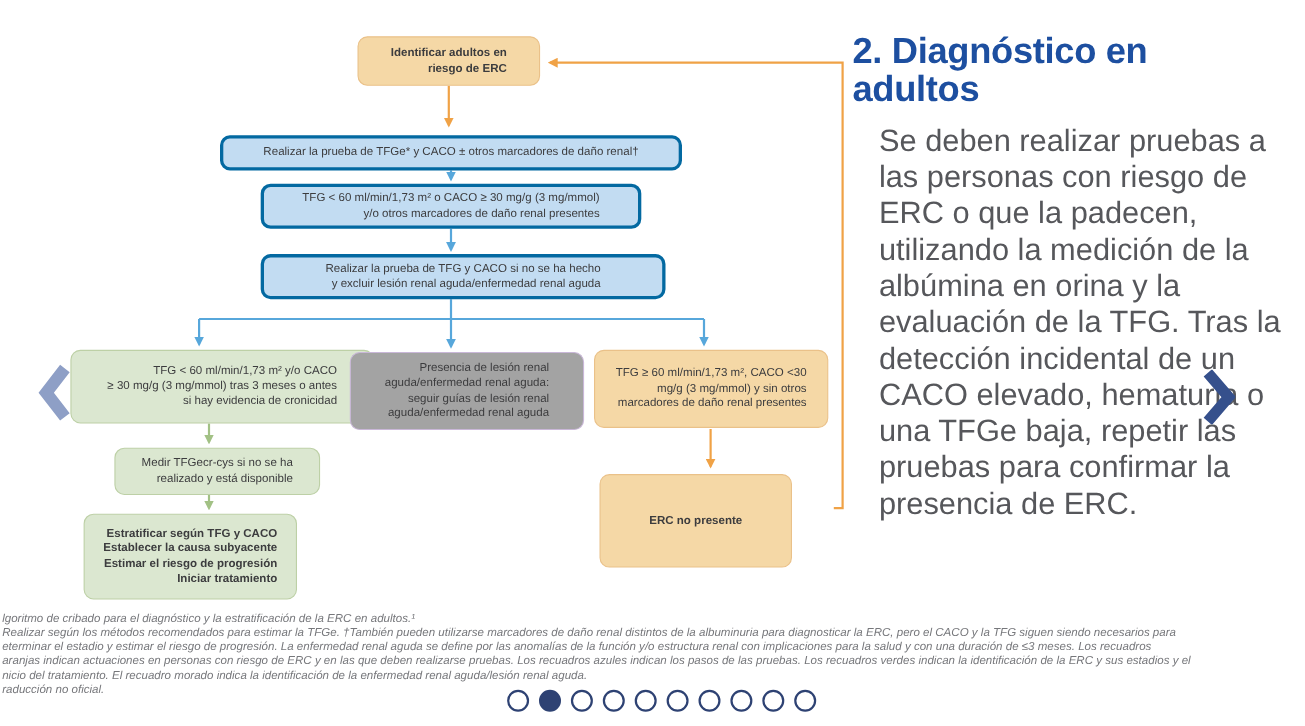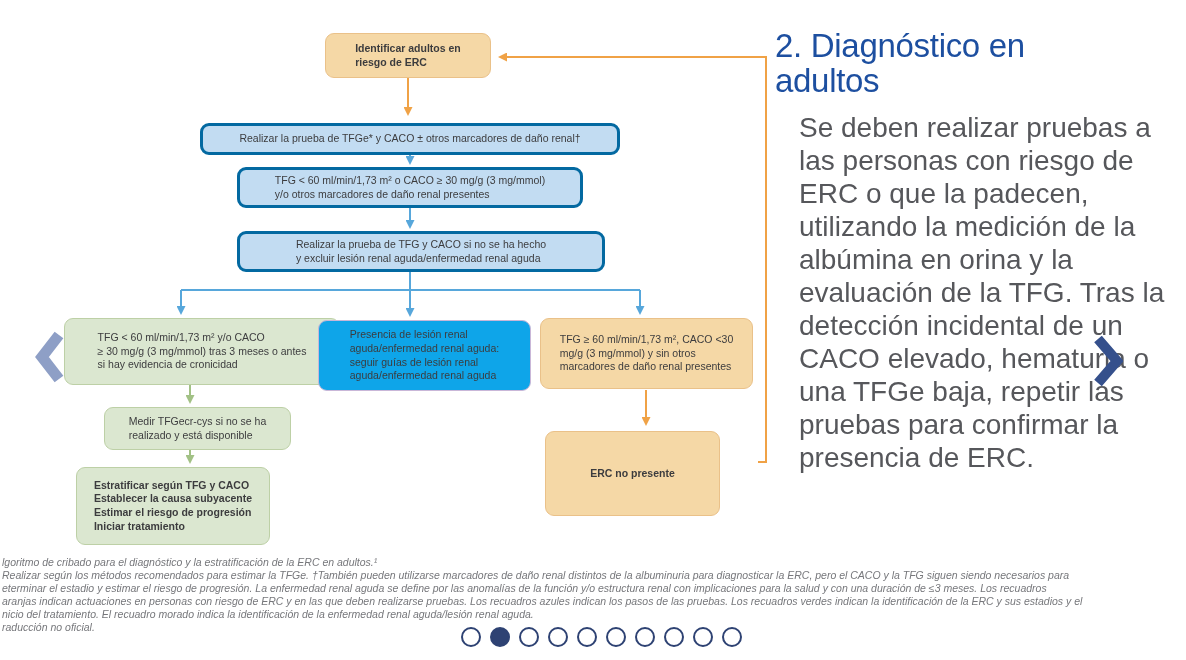--- a/index.html
+++ b/index.html
@@ -4,33 +4,33 @@
 <style>
   html,body{margin:0;padding:0}
   body{
     width:1186px;height:660px;position:relative;overflow:hidden;
     background:#ffffff;font-family:"Liberation Sans",sans-serif;
   }
   .connectors{position:absolute;left:0;top:0;z-index:1;pointer-events:none}
   .node{
     position:absolute;z-index:2;box-sizing:border-box;
     display:flex;flex-direction:column;align-items:center;justify-content:center;
-    text-align:left;border-radius:9px;
+    text-align:right;border-radius:9px;
     font-size:10.5px;line-height:1.3;color:#3c3c3e;padding:3px 6px;
   }
   .node .node-text{white-space:pre-line}
   .node.orange{background:#f5d8a6;border:1px solid #eac189}
   .node.blue{background:#c2dcf2;border:3px solid #0369a1}
   .node.green{background:#dbe7d0;border:1px solid #bdd0a6}
-  .node.purple{background:#0ea5e9;border:1px solid #c9b7d8}
+  .node.purple{background:#a3a3a3;border:1px solid #c9b7d8}
   .bold{font-weight:bold}
   .nav-chevron{position:absolute;z-index:3;cursor:pointer;background:none;border:none;padding:0}
   .panel{position:absolute;left:775px;top:28px;width:392px;z-index:2}
   .panel h1{
-    margin:0;font-weight:normal;color:#1d4fa0;
+    margin:0;font-weight:bold;color:#1d4fa0;
     font-size:33px;line-height:35px;letter-spacing:-0.3px;white-space:pre-line;
   }
   .panel .body{
     margin-top:13px;width:368px;
     font-size:28px;line-height:33px;color:#56575b;margin-left:24px;
   }
   .panel .body strong{display:block;color:#454549;font-weight:bold}
   .footnotes{
     position:absolute;left:2px;top:556px;width:1186px;z-index:2;
     font-size:10.5px;line-height:13px;font-style:italic;color:#76777b;

